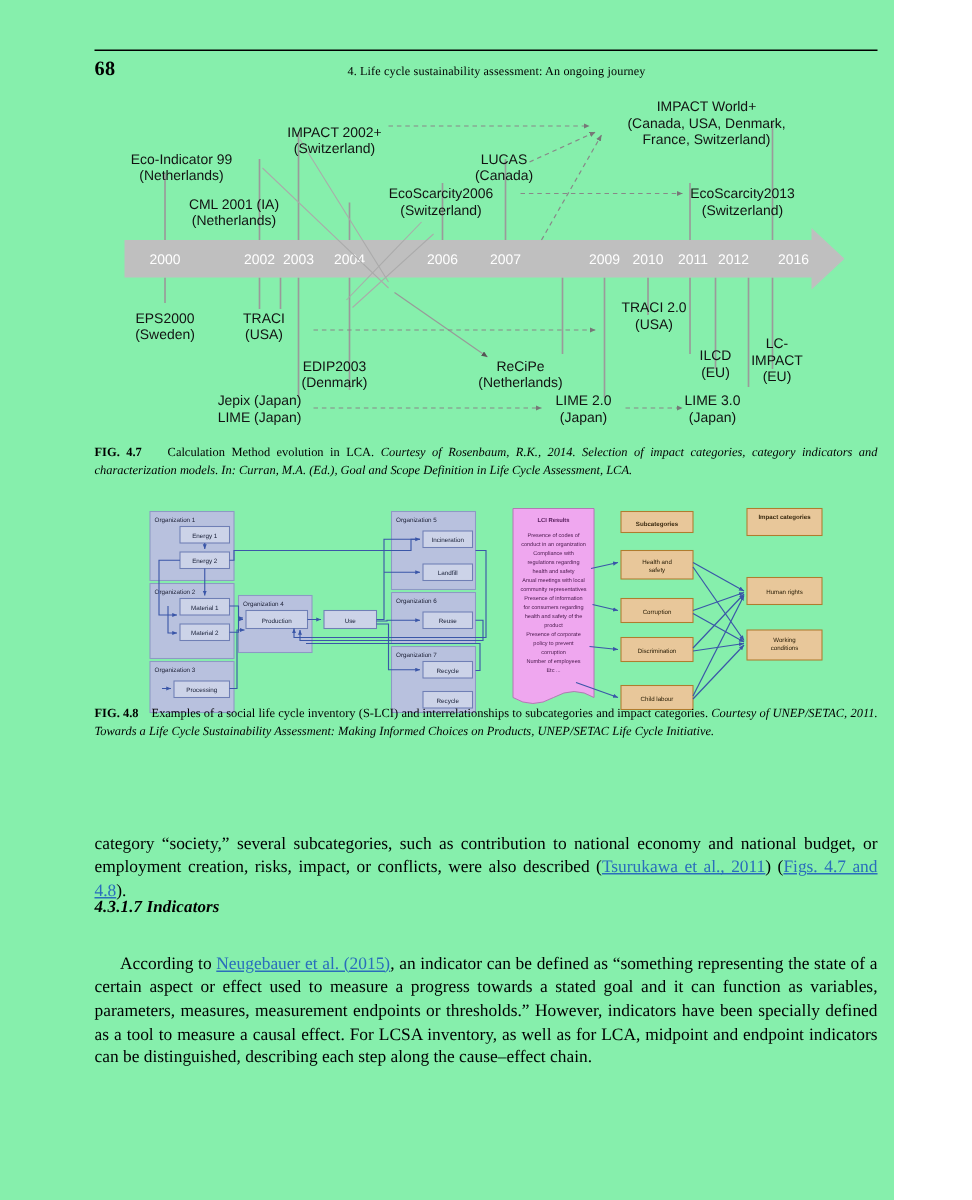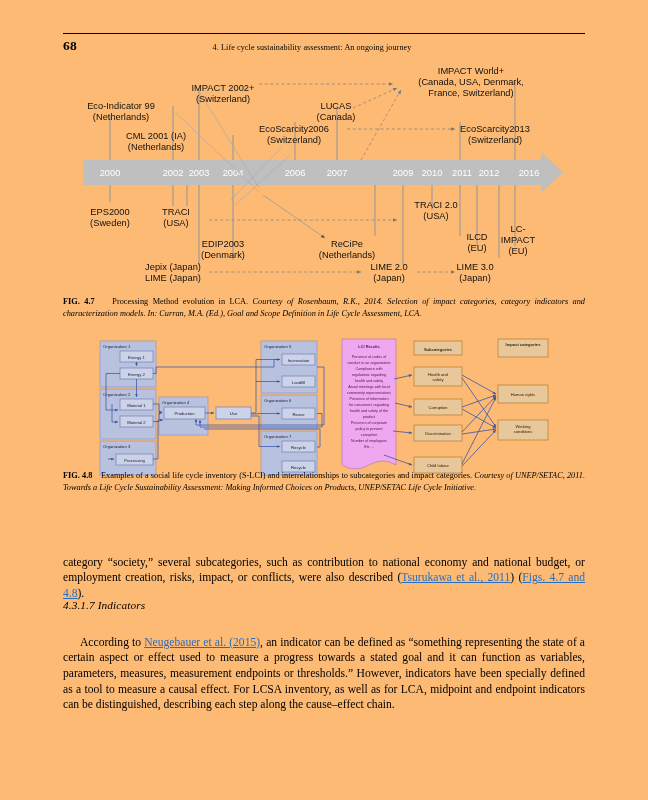--- a/index.html
+++ b/index.html
@@ -1,43 +1,43 @@
 <!DOCTYPE html>
 <html><head>
 <meta charset="utf-8">
 <style>
   html,body{margin:0;padding:0;background:#ffffff;}
   body{width:648px;height:800px;position:relative;
        font-family:"Liberation Serif", serif;color:#000;}
-  .page{position:absolute;inset:0;width:648px;height:800px;overflow:hidden;background:#fdba74;}
+  .page{position:absolute;inset:0;width:596px;height:800px;overflow:hidden;background:#86efac;}
 
   
   .toprule{position:absolute;left:63px;top:33px;width:522px;height:1.3px;background:#000;}
   .folio{position:absolute;left:63px;top:38px;font-size:13.5px;font-weight:bold;letter-spacing:.3px;}
-  .runhead{position:absolute;left:51px;top:43px;width:522px;text-align:center;font-size:8.1px;letter-spacing:.1px;}
+  .runhead{position:absolute;left:70px;top:43px;width:522px;text-align:center;font-size:8.1px;letter-spacing:.1px;}
 
   
   .fig47{position:absolute;left:63px;top:60px;width:522px;height:225px;}
   .f47 text{font-family:"Liberation Sans", sans-serif;}
 
   
   .cap{position:absolute;left:63px;width:522px;font-size:8.3px;line-height:1.42;text-align:justify;}
   .cap i{font-style:italic;}
   .cap .lead{font-weight:bold;}
   #cap47{top:296px;}
   #cap48{top:470px;}
 
   
   .fig48{position:absolute;left:96px;top:337px;width:456px;height:146px;}
 
   
   .bodytext{position:absolute;left:63px;width:522px;font-size:11.6px;line-height:1.355;
             text-align:justify;text-justify:inter-word;}
   #para1{top:543px;}
-  #head431{position:absolute;left:63px;top:599px;font-size:11.3px;font-weight:normal;font-style:italic;letter-spacing:.1px;}
+  #head431{position:absolute;left:63px;top:599px;font-size:11.3px;font-weight:bold;font-style:italic;letter-spacing:.1px;}
   #para2{top:623px;}
   .ind{text-indent:17px;}
   .cite{color:#2a6ebb;text-decoration:underline;}
 </style>
 </head>
 <body>
 
 <div class="page">
 
   <div class="toprule"></div>
@@ -174,21 +174,21 @@
         <text x="326" y="221">(Japan)</text>
 
         <text x="412" y="210">LIME 3.0</text>
         <text x="412" y="221">(Japan)</text>
       </g>
     </svg>
   </div>
 
   <div class="cap" id="cap47">
     <span class="lead">FIG. 4.7</span>
-    &nbsp;&nbsp;&nbsp;<span>Processing Method evolution in LCA.</span>
+    &nbsp;&nbsp;&nbsp;<span>Calculation Method evolution in LCA.</span>
     <i>Courtesy of Rosenbaum, R.K., 2014. Selection of impact categories, category indicators and characterization models. In: Curran, M.A. (Ed.), Goal and Scope Definition in Life Cycle Assessment, LCA.</i>
   </div>
 
   <div class="fig48">
     <svg width="456" height="146" viewBox="0 0 456 146">
       <defs>
         <marker id="b48" markerWidth="5" markerHeight="5" refX="4.2" refY="1.8" orient="auto">
           <path d="M0,0 L4.2,1.8 L0,3.6 z" fill="#3a56a8"></path>
         </marker>
       </defs>

